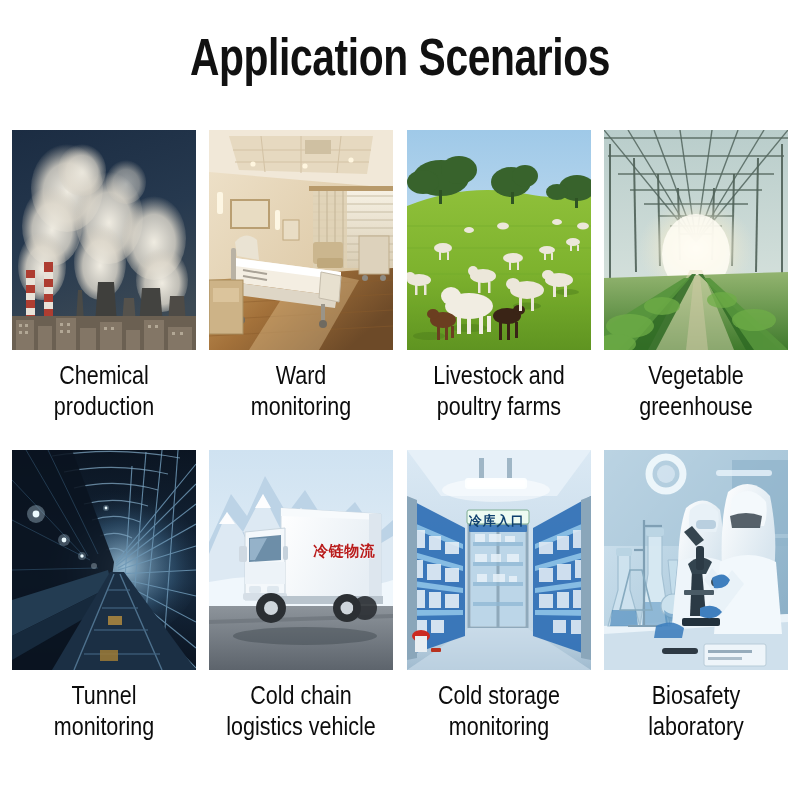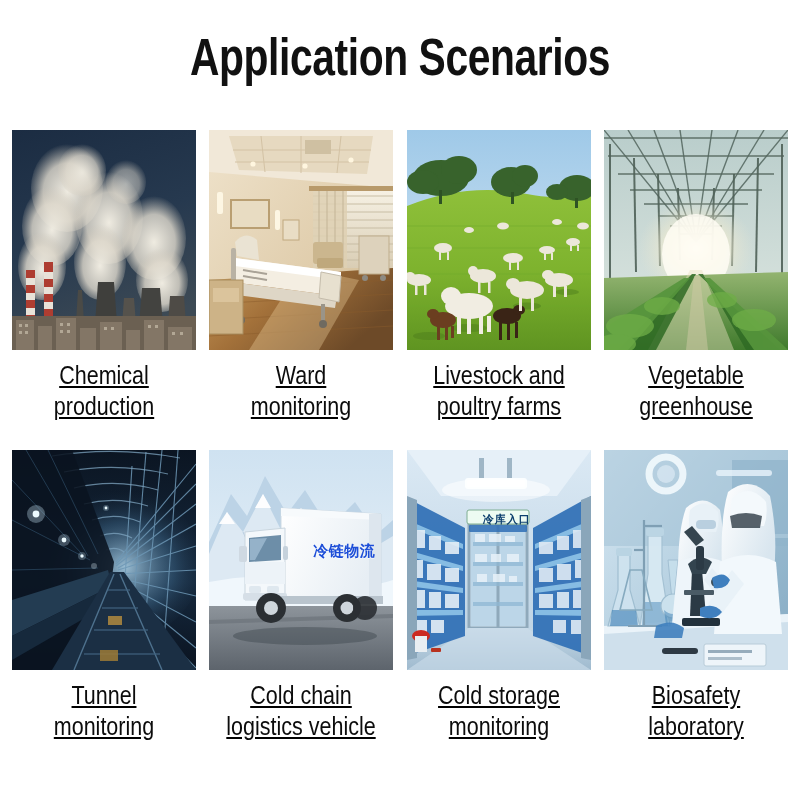--- a/index.html
+++ b/index.html
@@ -43,21 +43,20 @@
     justify-content: space-between;
   }
   #row-1 { top: 130px; }
   #row-2 { top: 450px; }
 
   .tile {
     width: 184px;
     display: flex;
     flex-direction: column;
     align-items: center;
-    text-decoration: underline;
   }
 
   .photo {
     position: relative;
     width: 184px;
     height: 220px;
     overflow: hidden;
     background: #cfd6db;
   }
   .photo svg { display: block; width: 184px; height: 220px; }
@@ -74,33 +73,33 @@
     transform: scaleX(0.86);
     transform-origin: center top;
     white-space: nowrap;
   }
   .caption .l2 { display: block; }
 
   .cn-label {
     position: absolute;
     font-family: "DejaVu Sans", sans-serif;
     font-weight: bold;
-    color: #1d4ed8;
+    color: #b91c1c;
   }
   #truck-cn {
     left: 104px; top: 92px;
     font-size: 15px;
     letter-spacing: 0.5px;
     text-shadow: 0 1px 0 rgba(255,255,255,0.6);
   }
   #coldstore-cn {
     left: 62px; top: 62px;
     width: 62px;
-    text-align: right;
-    font-size: 11px;
+    text-align: left;
+    font-size: 13px;
     color: #0d3f6e;
     letter-spacing: 1px;
   }
 </style>
 </head>
 <body>
 
 <div id="page">
 
   <div id="page-title">Application Scenarios</div>

